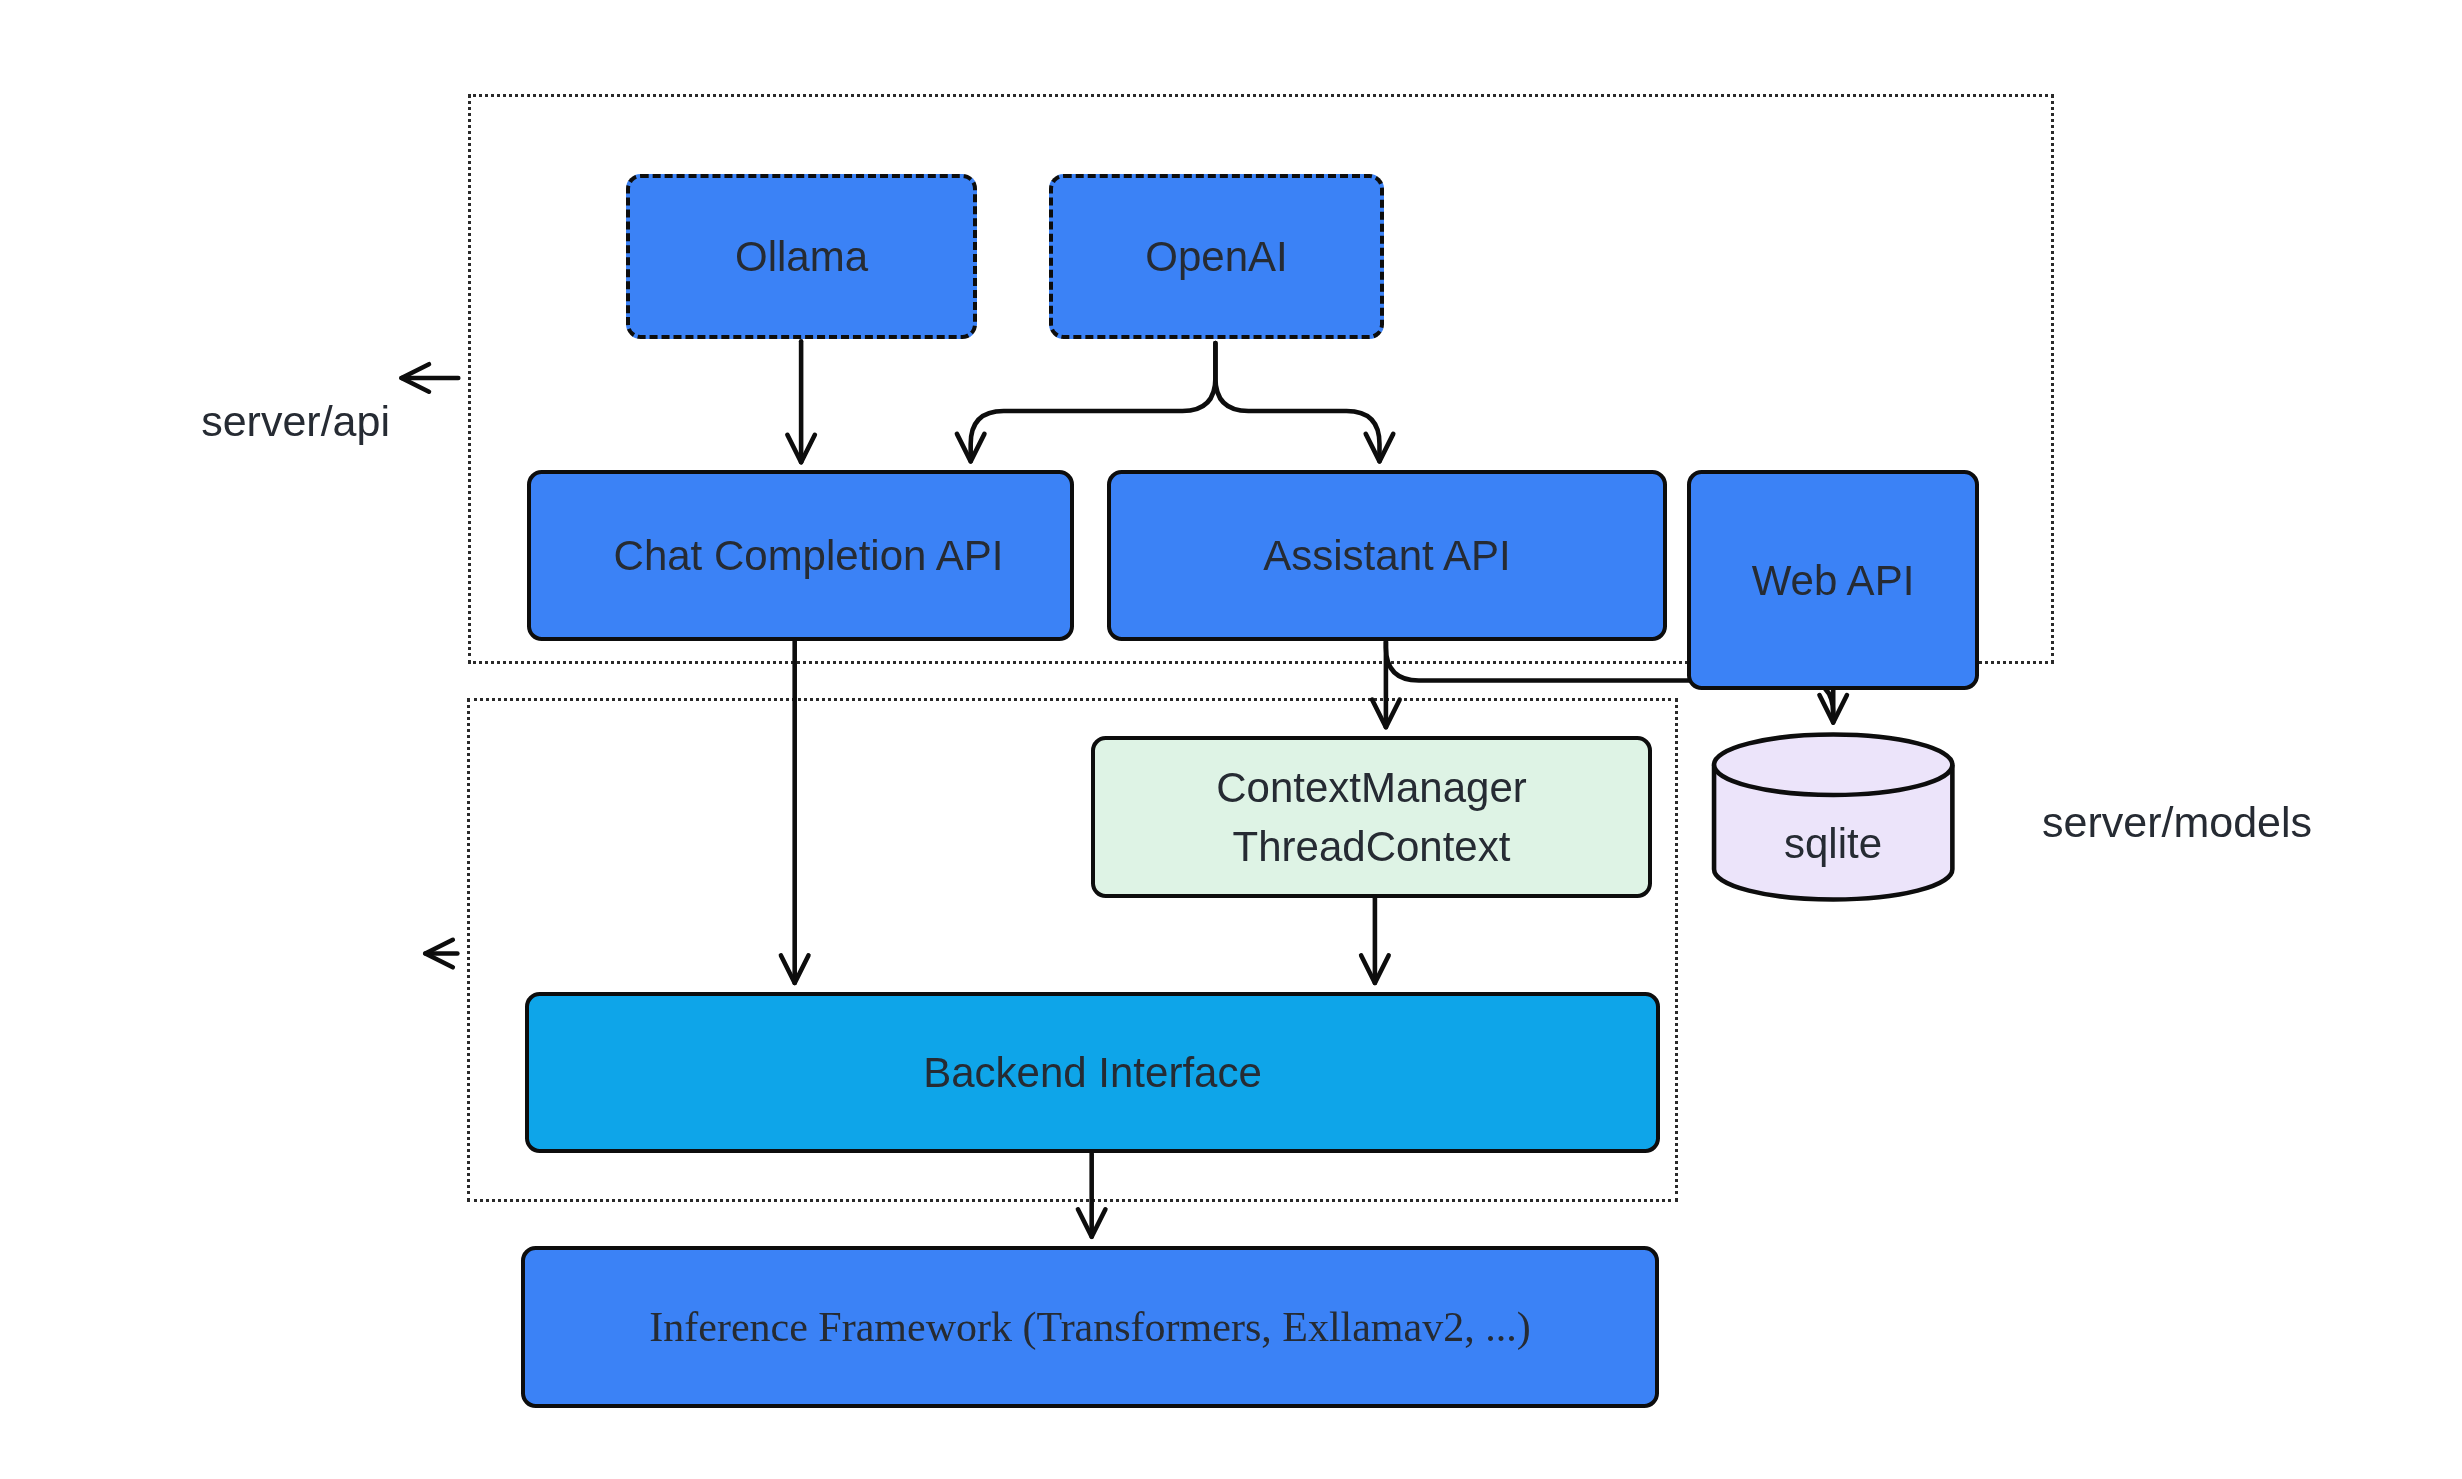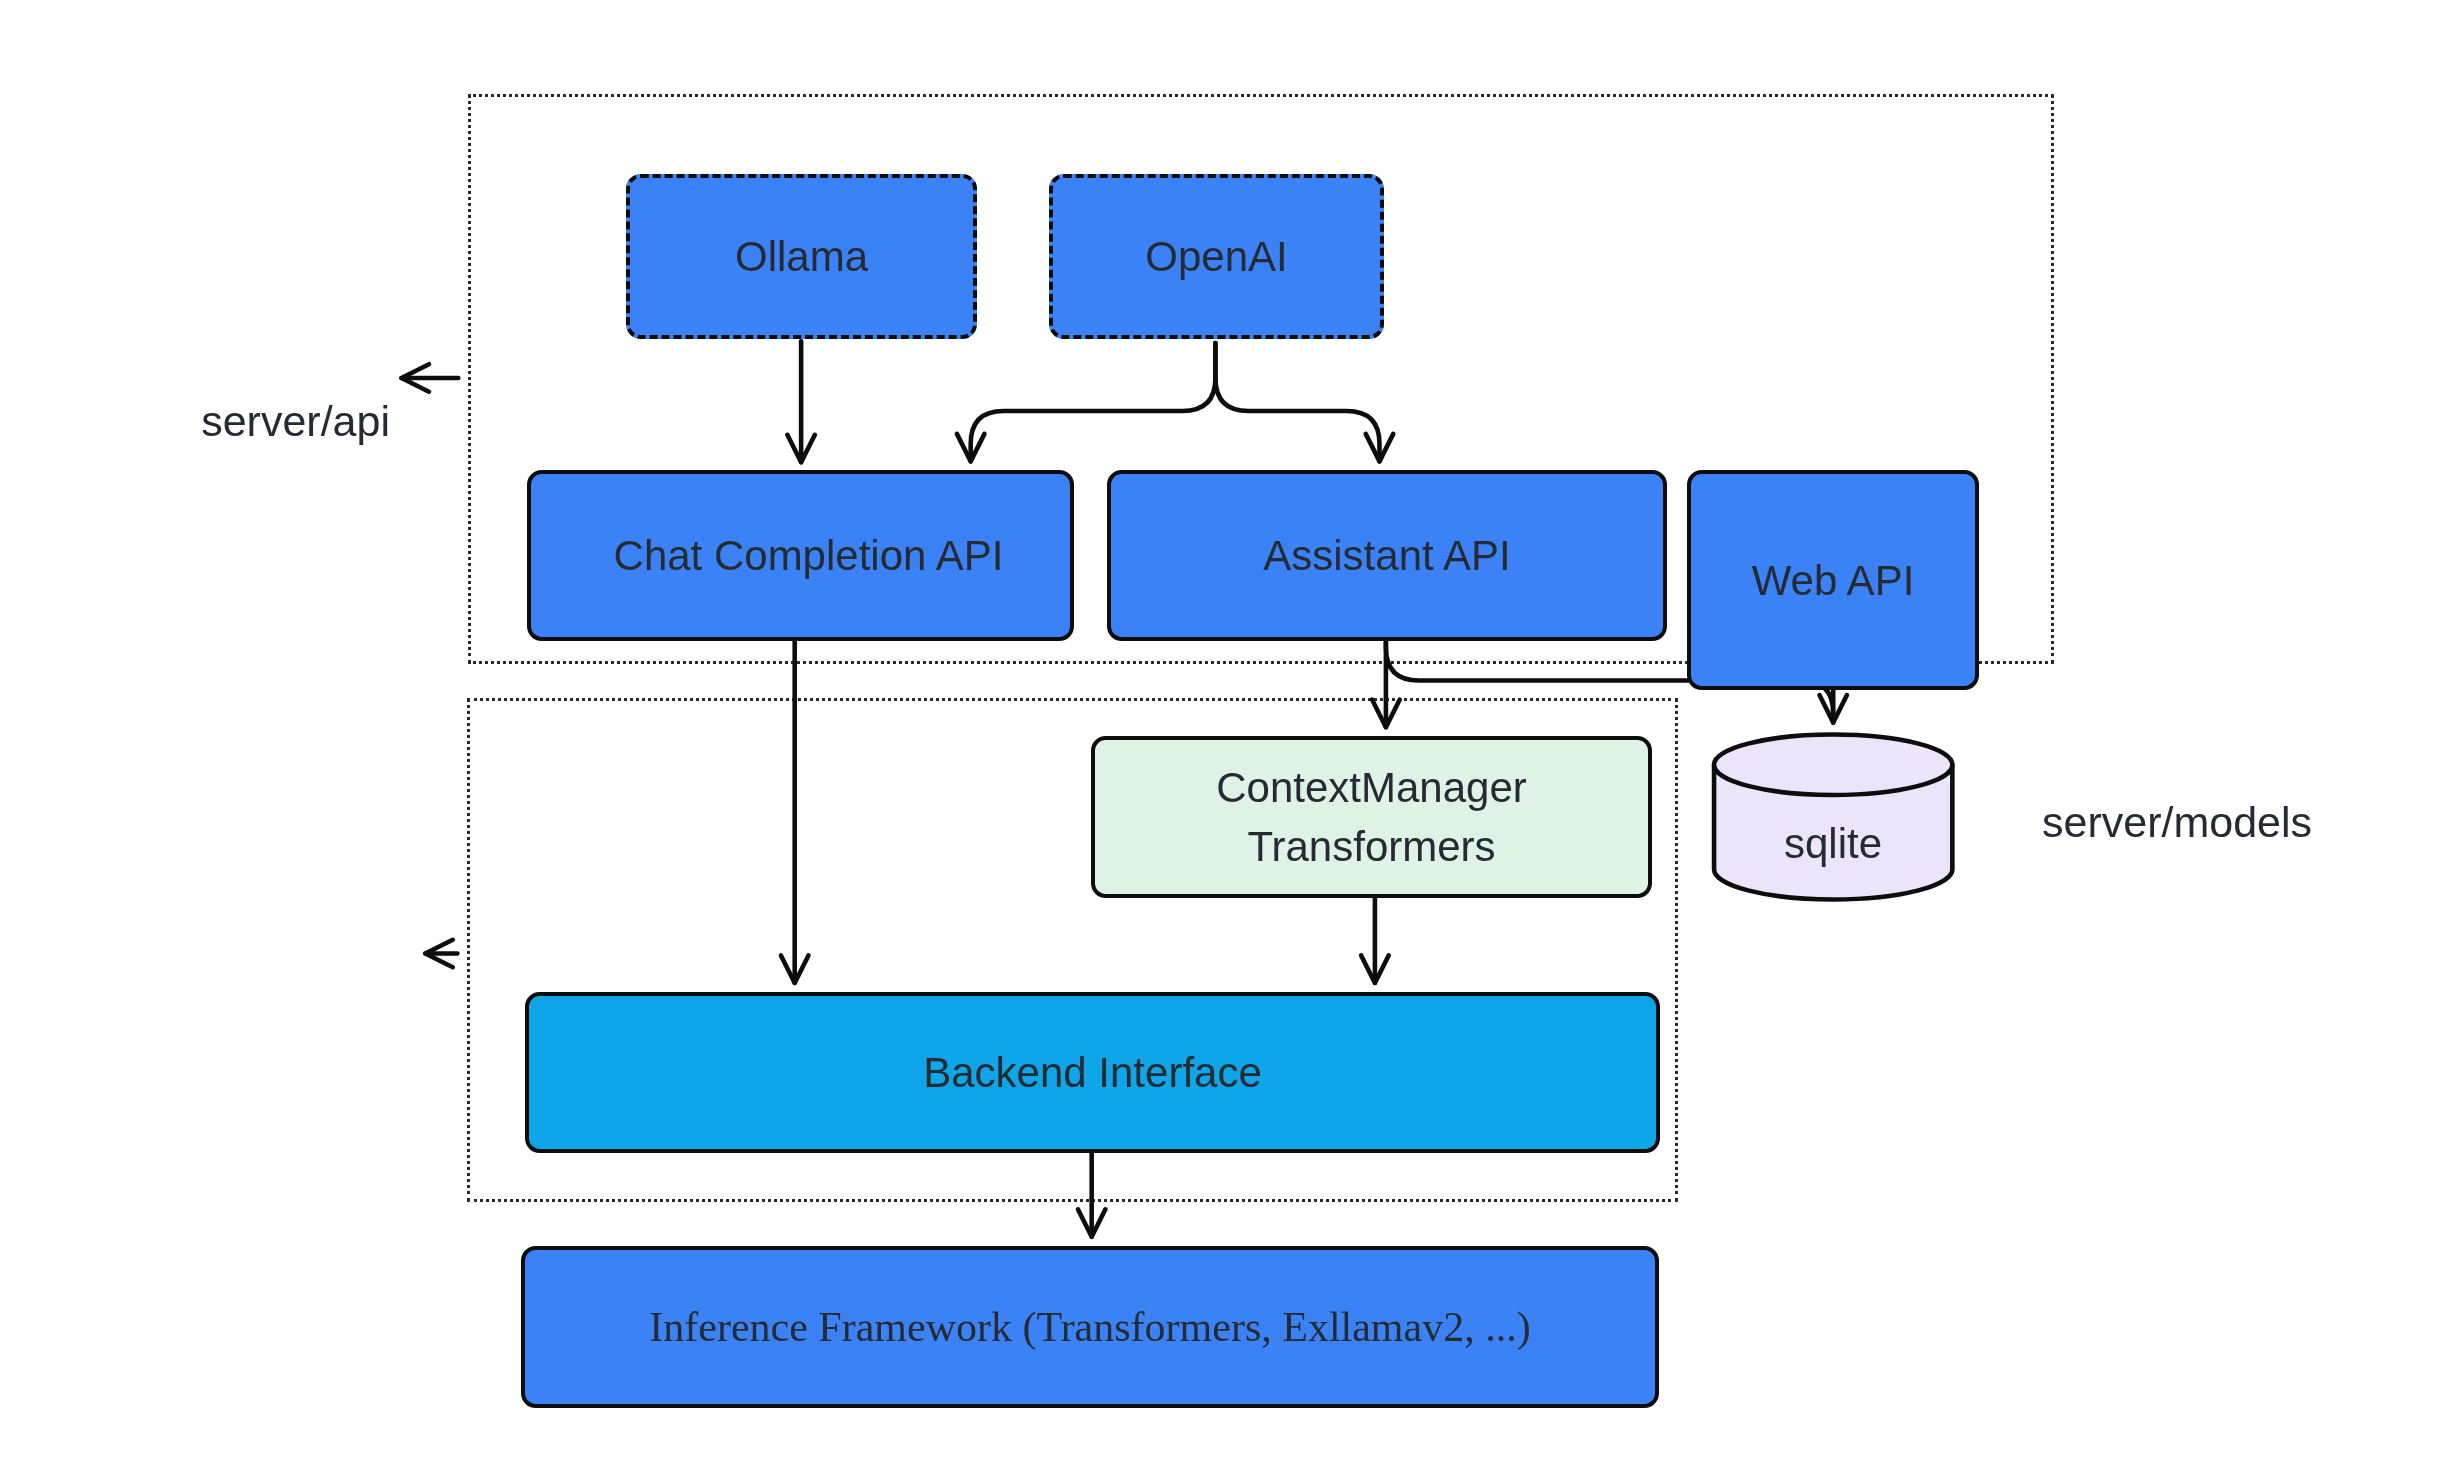--- a/index.html
+++ b/index.html
@@ -114,21 +114,21 @@
   <div class="node" style="left:1107px; top:470px; width:560px; height:171px;">
     <span>Assistant API</span>
   </div>
 
   <div class="node" style="left:1687px; top:470px; width:292px; height:220px;">
     <span>Web API</span>
   </div>
 
   <div class="node green" style="left:1091px; top:736px; width:561px; height:162px;">
     <span>ContextManager</span>
-    <span>Transformers</span>
+    <span>ThreadContext</span>
   </div>
 
   <div class="cyl-label" style="left:1714px; top:818px; width:238px;">sqlite</div>
 
   <div class="node yellow" style="left:525px; top:992px; width:1135px; height:161px;">
     <span>Backend Interface</span>
   </div>
 
   <div class="node" style="left:521px; top:1246px; width:1138px; height:162px;font-family:Liberation Serif, serif;">
     <span>Inference Framework (Transformers, Exllamav2, ...)</span>

